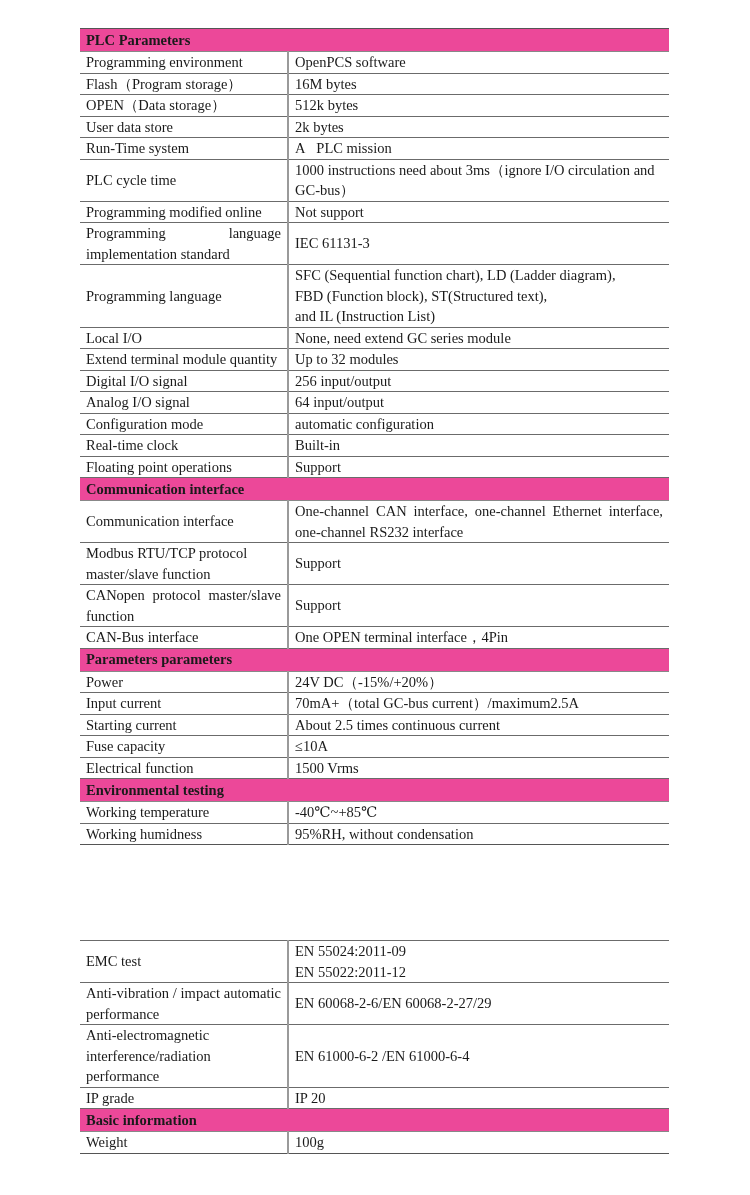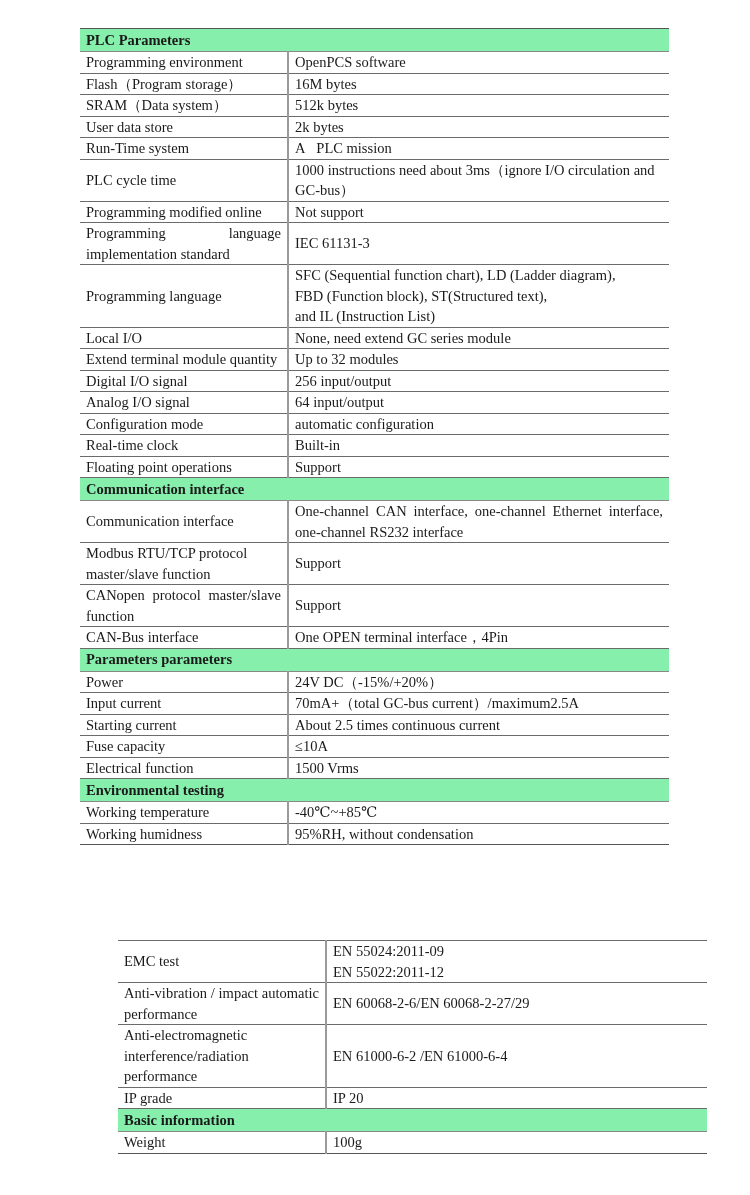--- a/index.html
+++ b/index.html
@@ -3,44 +3,44 @@
 <meta charset="utf-8">
 <style>
   html, body { margin: 0; padding: 0; background: #ffffff; }
   body { width: 750px; height: 1195px; position: relative; overflow: hidden;
          font-family: "Liberation Serif", "DejaVu Serif", serif; color: #1a1a1a; }
   table.spec { position: absolute; left: 80px; width: 589px; border-collapse: collapse; font-size: 14.5px; line-height: 20.5px; }
   table.spec td { padding: 0 6px; vertical-align: middle; border-top: 1px solid #6b6b6b; border-bottom: 1px solid #6b6b6b; }
   table.spec td.k { width: 195px; border-right: 2px solid #9a9a9a; }
   table.spec td.k.just { text-align: justify; text-align-last: left; }
   table.spec td.v.just { text-align: justify; text-align-last: left; }
-  table.spec tr.sec td { background: #86efac; font-weight: bold; height: 22px; border-top: 1px solid #555; border-bottom: 1px solid #888; }
+  table.spec tr.sec td { background: #ec4899; font-weight: bold; height: 22px; border-top: 1px solid #555; border-bottom: 1px solid #888; }
   table.spec tr.row td { height: 20px; }
   #t1 { top: 28px; }
-  #t2 { top: 940px; margin-left: 38px; }
+  #t2 { top: 940px; }
   table.spec tr.last td { border-bottom: 1px solid #555; }
 </style>
 </head>
 <body>
 
 <table class="spec" id="t1">
   <tbody>
     <tr class="sec">
         <td colspan="2">PLC Parameters</td>
       </tr>
     <tr class="row">
         <td class="k">Programming environment</td>
         <td class="v">OpenPCS software</td>
       </tr>
     <tr class="row">
         <td class="k">Flash（Program storage）</td>
         <td class="v">16M bytes</td>
       </tr>
     <tr class="row">
-        <td class="k">SRAM（Data system）</td>
+        <td class="k">OPEN（Data storage）</td>
         <td class="v">512k bytes</td>
       </tr>
     <tr class="row">
         <td class="k">User data store</td>
         <td class="v">2k bytes</td>
       </tr>
     <tr class="row">
         <td class="k">Run-Time system</td>
         <td class="v">A&nbsp;&nbsp;&nbsp;PLC mission</td>
       </tr>

